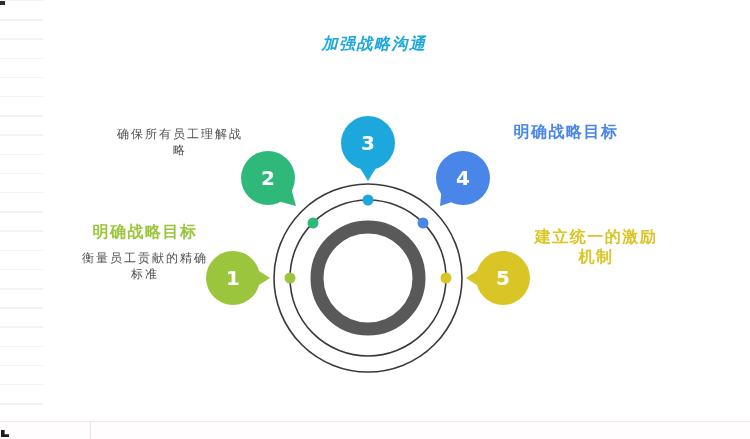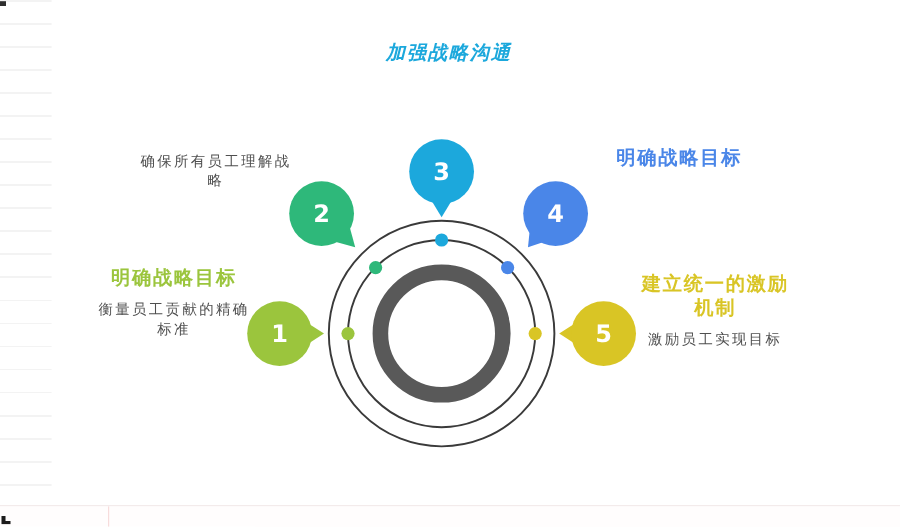--- a/index.html
+++ b/index.html
@@ -103,14 +103,13 @@
   <div class="step-desc">确保所有员工理解战略</div>
 </div>
 <div class="step-label label-3">
   <div class="step-title" style="color: rgb(28, 168, 220);">加强战略沟通</div>
 </div>
 <div class="step-label label-4">
   <div class="step-title" style="color: rgb(74, 134, 232);">明确战略目标</div>
 </div>
 <div class="step-label label-5">
   <div class="step-title" style="color: rgb(217, 197, 37);">建立统一的激励机制</div>
-  <div class="step-desc">激励员工实现目标</div>
 </div>
 
 </body></html>

